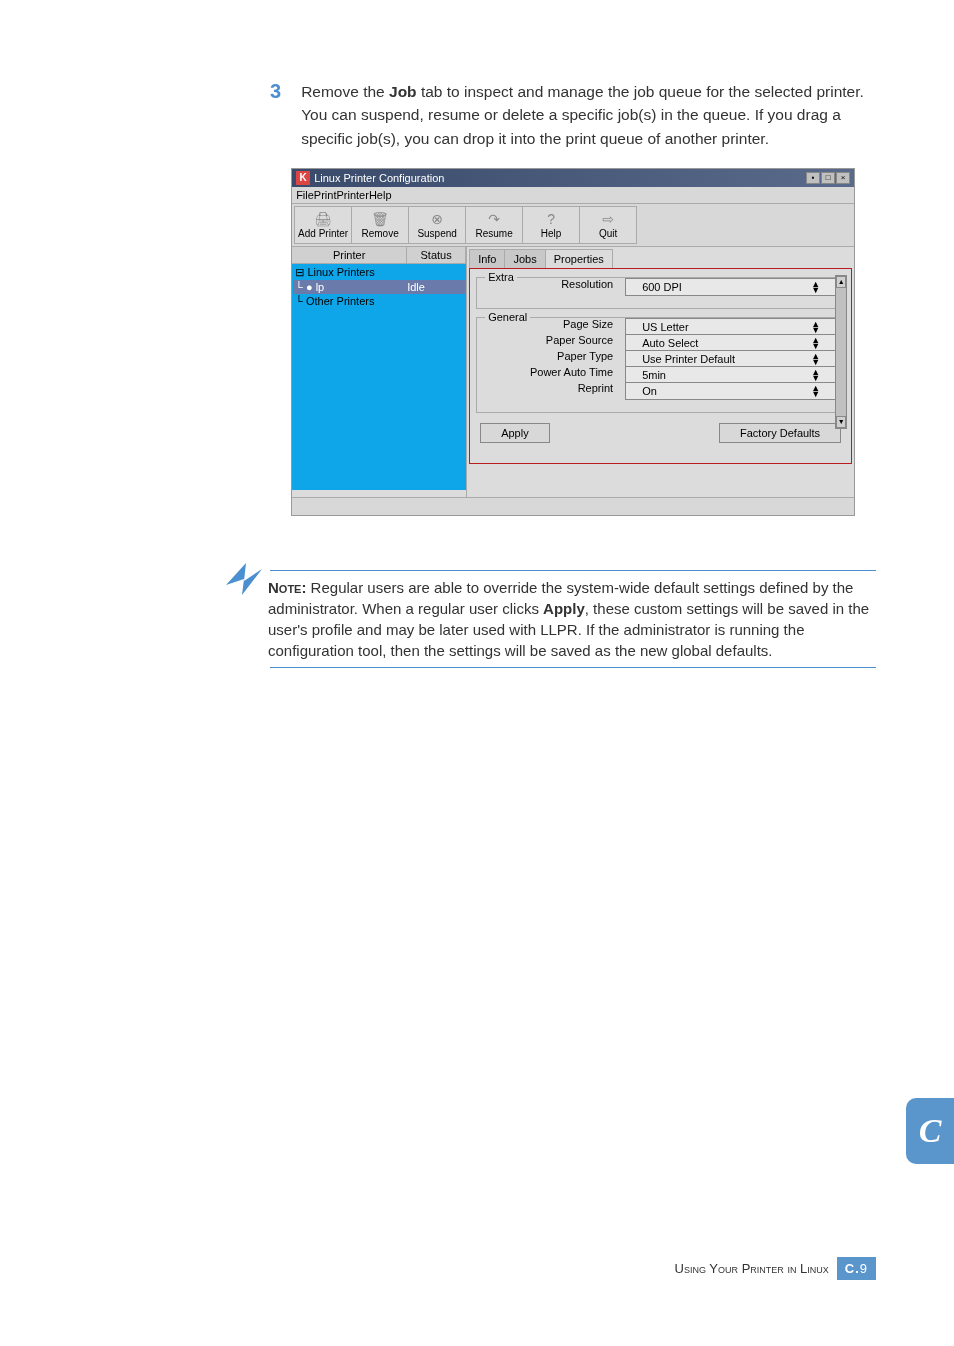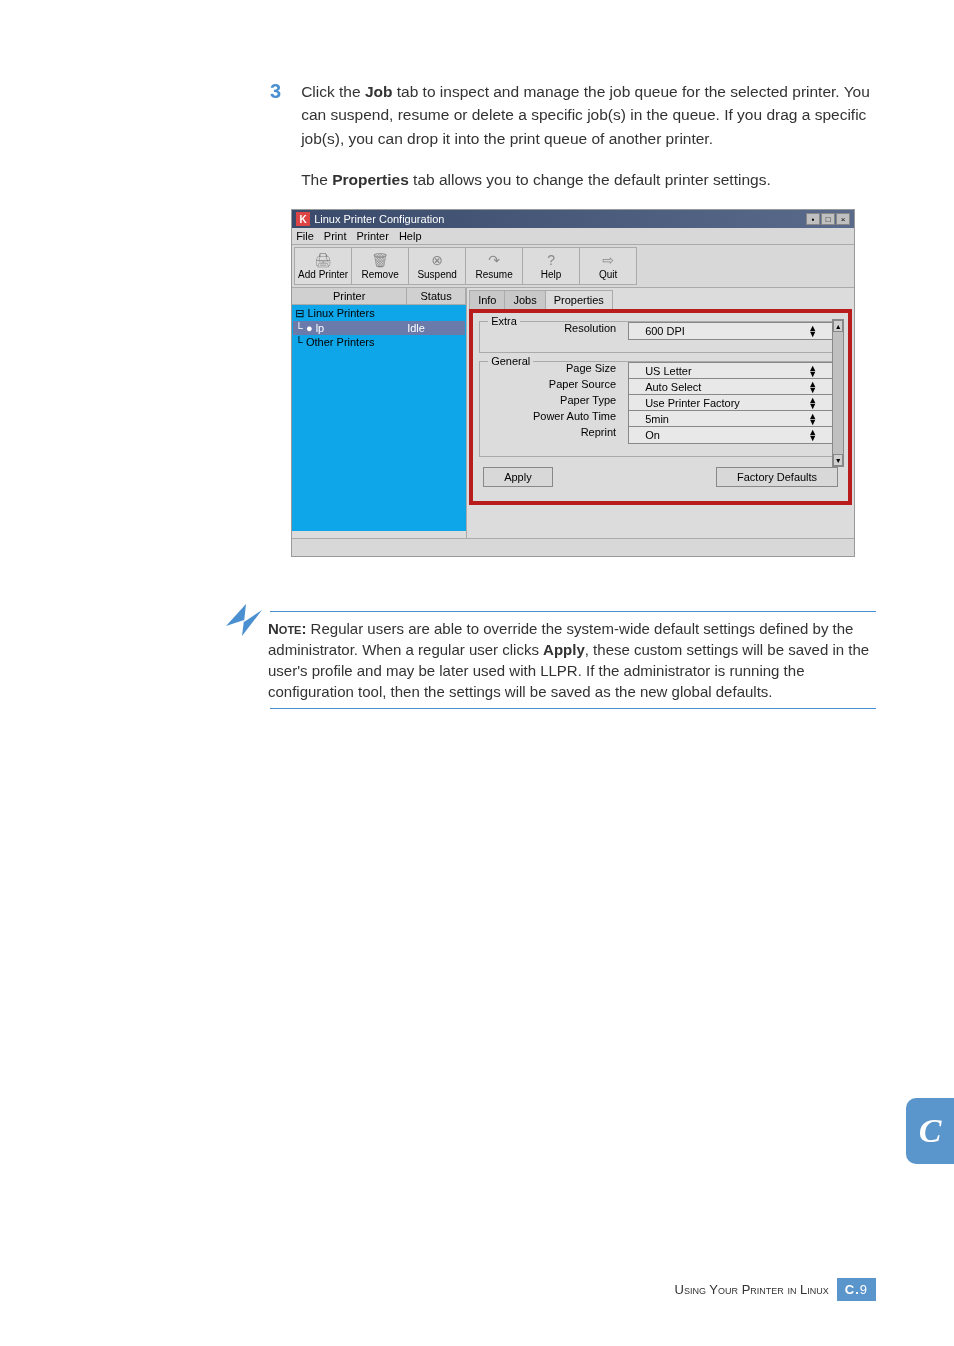--- a/index.html
+++ b/index.html
@@ -7,21 +7,21 @@
   .content{padding:80px 78px 0 300px}
   .step{display:flex;align-items:flex-start;margin-bottom:20px;margin-left:-30px}
   .step-num{color:#4a8fd0;font-weight:bold;font-size:20px;margin-right:20px;font-family:Arial,sans-serif}
   .para{font-size:15.5px;line-height:1.5;margin-bottom:18px;color:#333}
   .screenshot{margin:10px 0 30px -10px;width:564px;border:1px solid #999;background:#e0e0e0;font-family:Arial,sans-serif;font-size:11px;color:#000}
   .titlebar{background:linear-gradient(to right,#3a4a6a,#5a6a8a);padding:2px 4px;display:flex;align-items:center;justify-content:space-between}
   .titlebar .ti{display:flex;align-items:center;color:#fff;font-size:11px}
   .titlebar .klogo{width:14px;height:14px;background:#d44;color:#fff;display:flex;align-items:center;justify-content:center;font-weight:bold;margin-right:4px;font-size:10px}
   .winbtns{display:flex;gap:1px}
   .winbtn{width:14px;height:12px;background:#c0c0c0;border:1px solid #888;display:flex;align-items:center;justify-content:center;font-size:8px}
-  .menubar{background:#d8d8d8;padding:2px 4px;display:flex;gap:10px;border-bottom:1px solid #aaa}
+  .menubar{background:#d8d8d8;padding:2px 4px;display:flex;gap:0;border-bottom:1px solid #aaa}
   .menubar span{font-size:11px}
   .toolbar{background:#d8d8d8;padding:2px;display:flex;border-bottom:1px solid #aaa}
   .tbtn{width:58px;height:38px;border:1px solid #aaa;margin-right:-1px;display:flex;flex-direction:column;align-items:center;justify-content:center;font-size:10px;background:#dcdcdc}
   .tbtn .icn{font-size:14px;margin-bottom:1px;color:#888}
   .mainarea{display:flex;background:#dcdcdc;height:250px}
   .leftpane{width:175px;border-right:1px solid #aaa}
   .listhead{display:flex;background:#d0d0d0;border-bottom:1px solid #aaa}
   .listhead div{border-right:1px solid #aaa;padding:2px 4px;font-size:11px}
   .listhead .c1{width:115px;text-align:center}
   .listhead .c2{flex:1;text-align:center}
@@ -29,54 +29,53 @@
   .trow{display:flex;padding:1px 2px;align-items:center}
   .trow .t1{width:112px}
   .trow .t2{flex:1}
   .trow.sel{background:#6a7aaa;color:#fff}
   .trow.sel .t1{color:#fff}
   .trow.sel .t2{background:#6a7aaa;color:#fff}
   .rightpane{flex:1;background:#dcdcdc;padding:2px}
   .tabs{display:flex}
   .tab{padding:3px 8px;background:#c8c8c8;border:1px solid #aaa;border-bottom:none;font-size:11px;margin-right:-1px}
   .tab.active{background:#dcdcdc}
-  .tabbody{border:4px solid #b91c1c;background:#dcdcdc;padding:6px;height:196px;position:relative;overflow:hidden}
+  .tabbody{border:1px solid #b91c1c;background:#dcdcdc;padding:6px;height:196px;position:relative;overflow:hidden}
   .fieldset{border:1px solid #aaa;margin:2px 0 8px 0;padding:6px 8px 6px 8px}
   .fieldset .leg{position:relative;top:-13px;background:#dcdcdc;padding:0 3px;font-size:11px;display:inline-block}
   .frow{display:flex;align-items:flex-start;margin:-8px 0 6px 0}
   .frow:first-of-type{margin-top:-18px}
   .flab{width:140px;text-align:right;padding-right:12px;font-size:11px}
   .fsel{flex:1;background:#e8e8e8;border:1px solid #888;padding:2px 16px;font-size:11px;display:flex;justify-content:space-between;align-items:center}
   .fsel .spin{font-size:9px;line-height:6px;letter-spacing:-1px}
   .btnrow{display:flex;justify-content:space-between;padding:2px 4px 0 4px}
   .dlgbtn{border:1px solid #888;background:#d8d8d8;padding:3px 20px;font-size:11px}
   .scrollbar{position:absolute;right:4px;top:6px;bottom:34px;width:12px;background:#c0c0c0;border:1px solid #888}
   .scrollbar .sbtn{height:12px;background:#d0d0d0;border:1px solid #888;display:flex;align-items:center;justify-content:center;font-size:7px}
   .scrollbar .sbtn.dn{position:absolute;bottom:0;left:0;right:0}
   .statusbar{height:18px;background:#d8d8d8;border-top:1px solid #aaa}
   .notewrap{margin-left:-30px;margin-top:24px}
   .noteline{border-top:1.2px solid #4a8fd0;margin-bottom:6px}
   .notebody{display:flex;align-items:flex-start}
   .noteicon{width:46px;margin-left:-48px;margin-top:-22px}
   .notetext{font-size:15px;line-height:1.4;padding-right:4px}
   .notetext b.nt{font-variant:small-caps;font-size:15px}
   .thumb{position:absolute;right:0;top:1098px;width:48px;height:66px;background:#5a95cb;border-radius:10px 0 0 10px;display:flex;align-items:center;justify-content:center;color:#fff;font-family:Georgia,serif;font-style:italic;font-size:34px;font-weight:bold}
-  .footer{position:absolute;bottom:45px;right:78px;display:flex;align-items:center;font-size:13px;font-variant:small-caps}
+  .footer{position:absolute;bottom:66px;right:78px;display:flex;align-items:center;font-size:13px;font-variant:small-caps}
   .footer .pg{background:#5a95cb;color:#fff;padding:4px 8px;margin-left:8px;letter-spacing:1px}
   .footer .pg b{font-weight:bold}
 </style>
 </head>
 <body>
 
 <div class="content">
   <div class="step">
     <span class="step-num">3</span>
     <div style="flex:1">
-      <p class="para"><span>Click the </span><b>Job</b><span> tab to inspect and manage the job queue for the selected printer. You can suspend, resume or delete a specific job(s) in the queue. If you drag a specific job(s), you can drop it into the print queue of another printer.</span></p>
-      <p class="para"><span>The </span><b>Properties</b><span> tab allows you to change the default printer settings.</span></p>
+      <p class="para"><span>Remove the </span><b>Job</b><span> tab to inspect and manage the job queue for the selected printer. You can suspend, resume or delete a specific job(s) in the queue. If you drag a specific job(s), you can drop it into the print queue of another printer.</span></p>
 
       <div class="screenshot">
         <div class="titlebar">
           <div class="ti">
             <span class="klogo">K</span>
             <span>Linux Printer Configuration</span>
           </div>
           <div class="winbtns">
             <span class="winbtn">▪</span>
             <span class="winbtn">□</span>
@@ -165,21 +164,21 @@
                 <div class="frow">
                     <span class="flab">Paper Source</span>
                     <span class="fsel">
                       <span>Auto Select</span>
                       <span class="spin">▲<br>▼</span>
                     </span>
                   </div>
                 <div class="frow">
                     <span class="flab">Paper Type</span>
                     <span class="fsel">
-                      <span>Use Printer Factory</span>
+                      <span>Use Printer Default</span>
                       <span class="spin">▲<br>▼</span>
                     </span>
                   </div>
                 <div class="frow">
                     <span class="flab">Power Auto Time</span>
                     <span class="fsel">
                       <span>5min</span>
                       <span class="spin">▲<br>▼</span>
                     </span>
                   </div>

